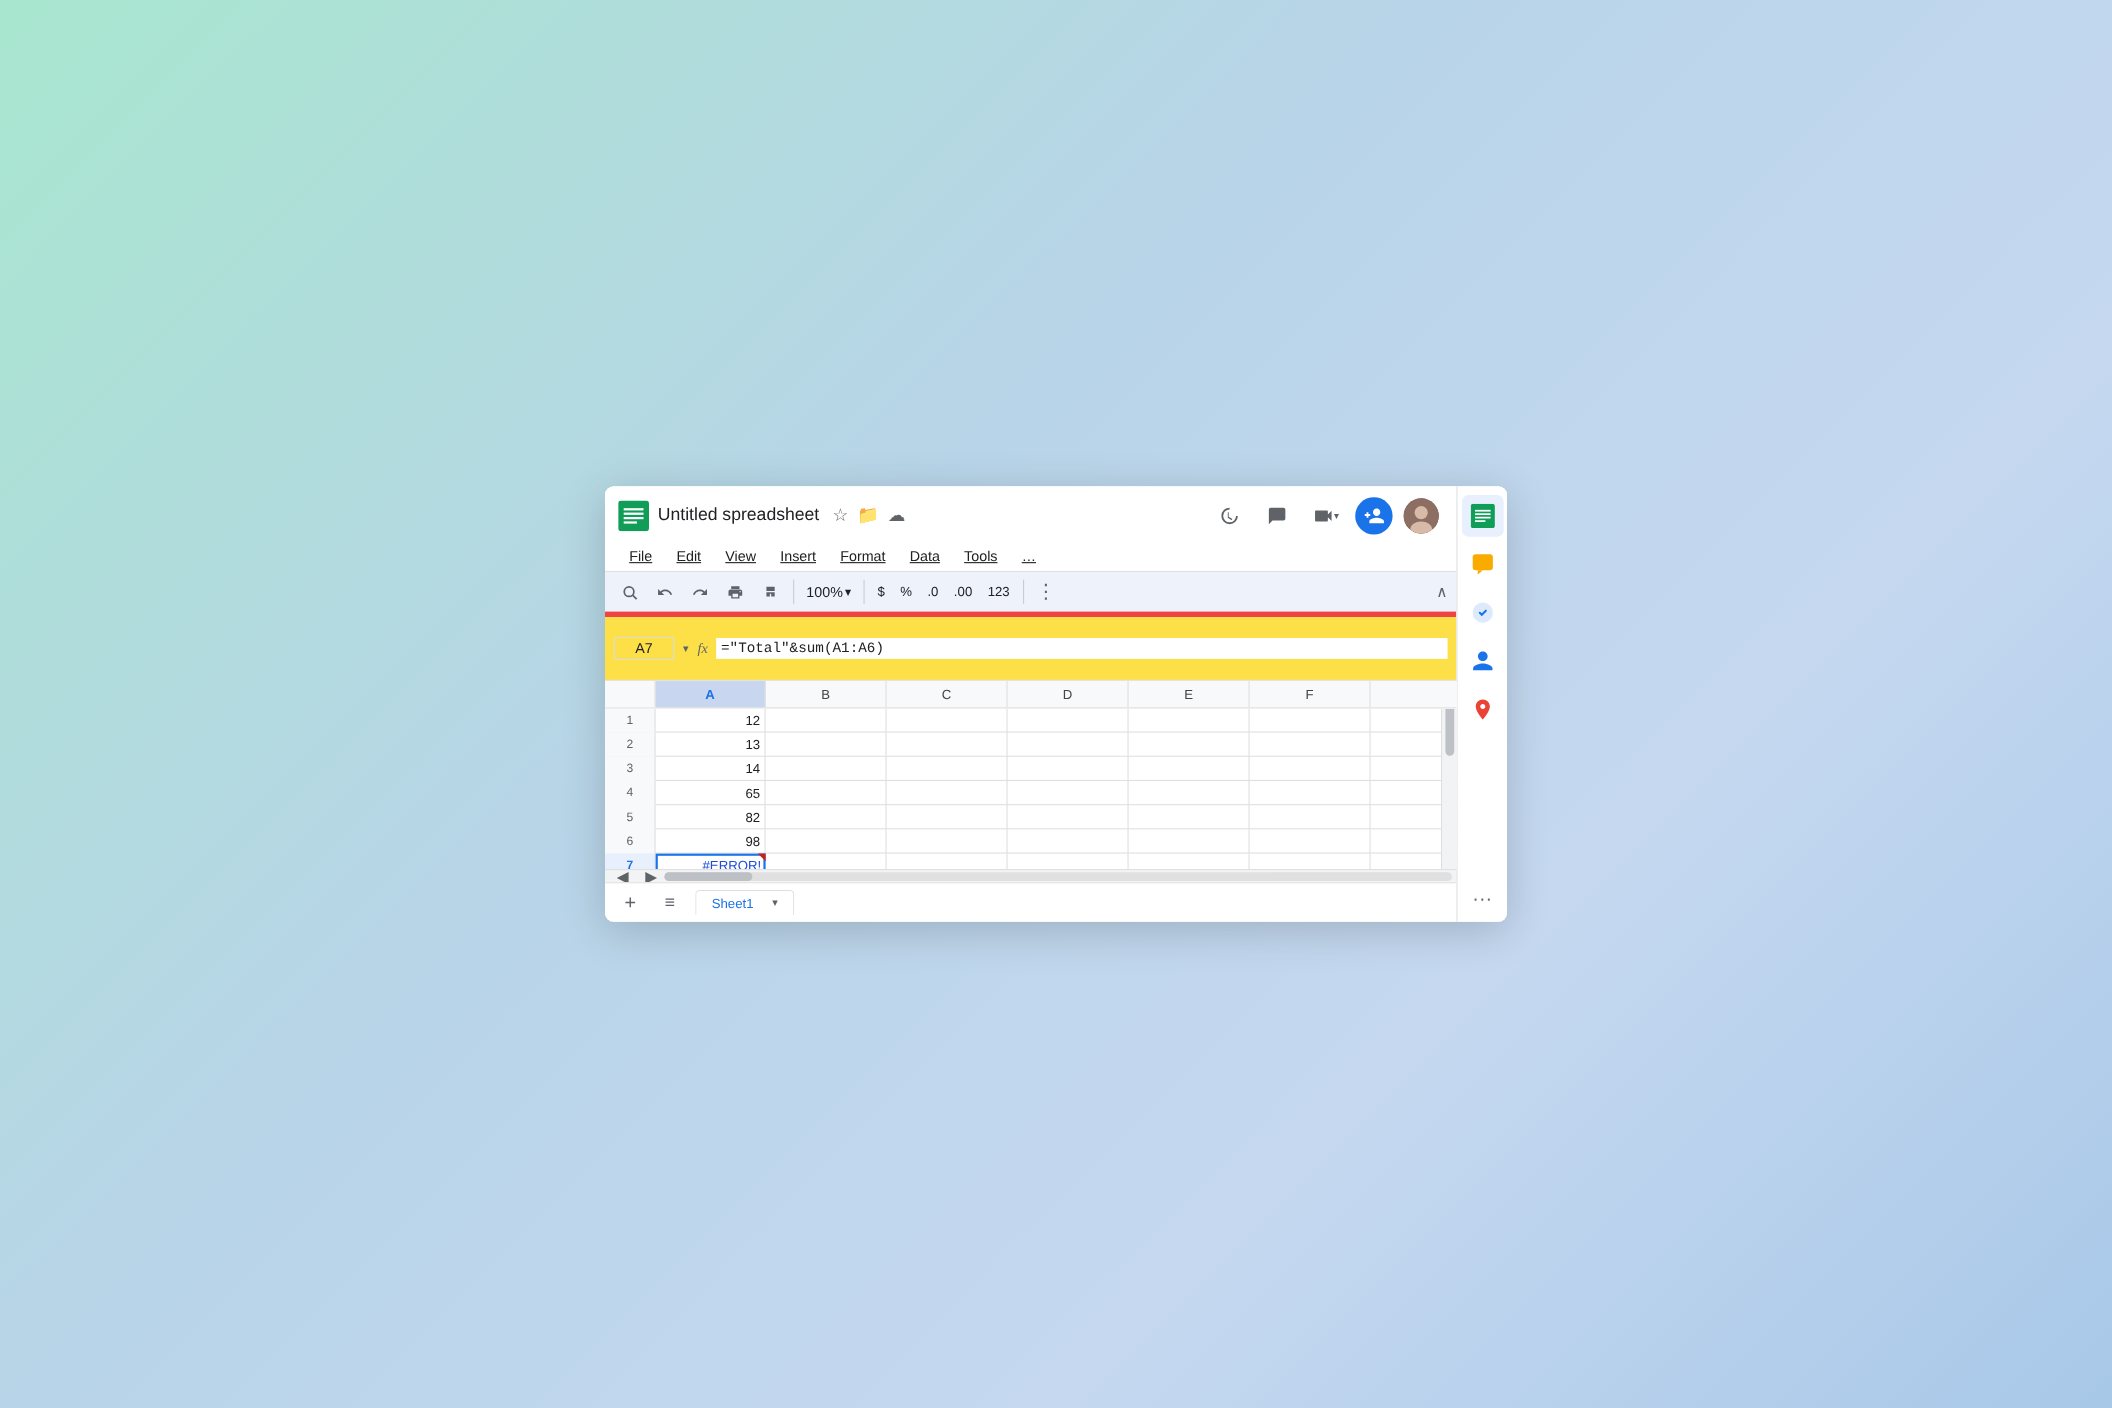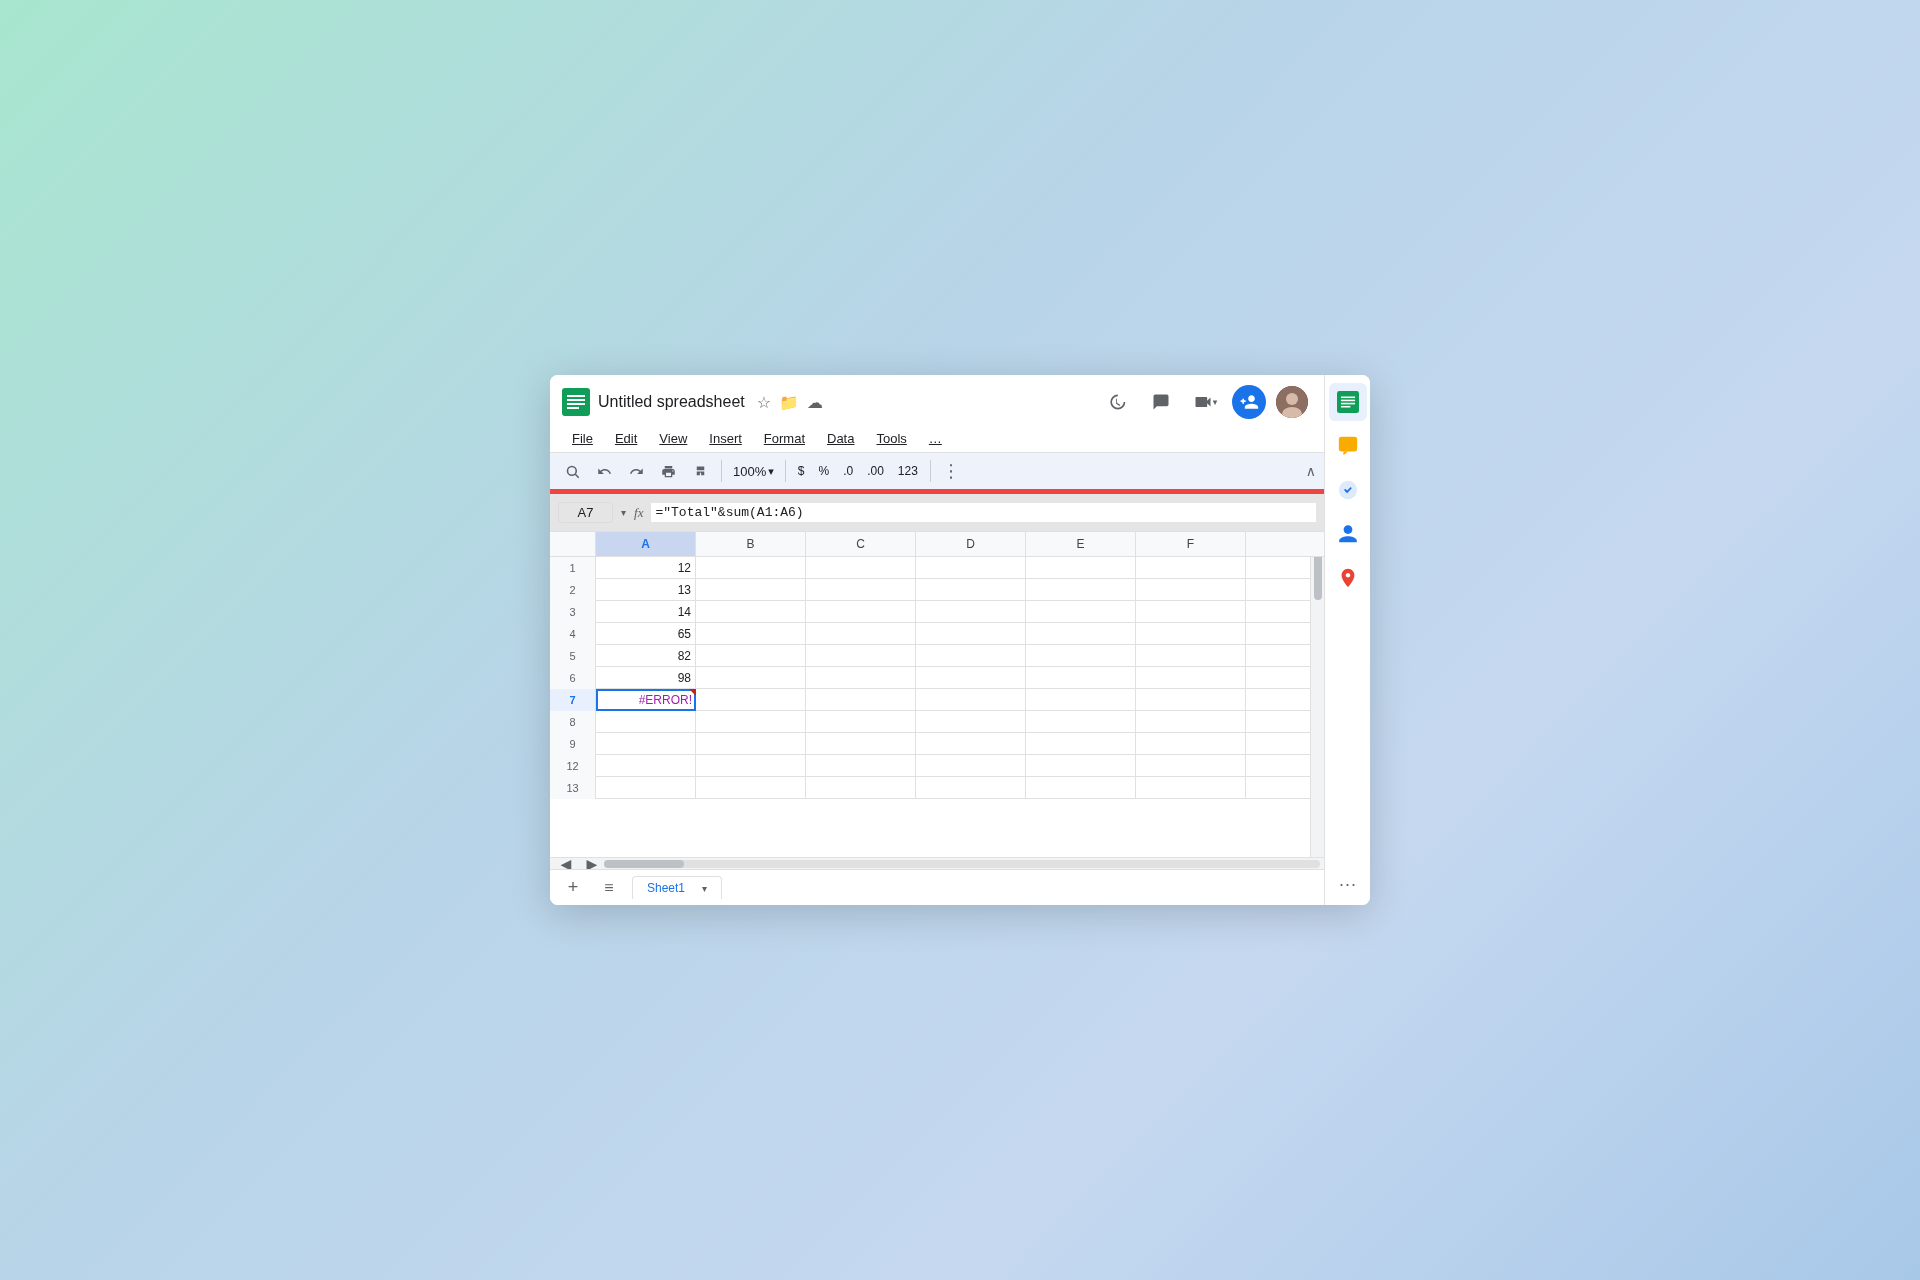--- a/index.html
+++ b/index.html
@@ -7,21 +7,21 @@
       width: 1920px;
       height: 1280px;
       background: linear-gradient(135deg, #a8e6cf 0%, #b8d4e8 40%, #c5d8f0 70%, #a8c8e8 100%);
       display: flex;
       align-items: center;
       justify-content: center;
       font-family: 'Arial', sans-serif;
     }
     .window {
       width: 820px;
-      height: 530px;
+      height: 396px;
       background: #fff;
       border-radius: 8px;
       box-shadow: 0 8px 40px rgba(0,0,0,0.18);
       display: flex;
       flex-direction: row;
       overflow: hidden;
     }
     .main-area {
       flex: 1;
       display: flex;
@@ -159,22 +159,22 @@
       cursor: pointer;
       padding: 0 4px;
     }
     .toolbar-right {
       margin-left: auto;
     }
     
     .formula-bar {
       display: flex;
       align-items: center;
-      padding: 8px 8px;
-      background: #e5e5e5;
+      padding: 18px 8px;
+      background: #fde047;
       border-bottom: 1px solid #e0e0e0;
       gap: 8px;
       min-height: 32px;
     }
     .cell-ref {
       min-width: 55px;
       font-size: 13px;
       color: #202124;
       border: 1px solid #dadce0;
       border-radius: 3px;
@@ -275,21 +275,21 @@
     .cell-e { width: 110px; }
     .cell-f { width: 110px; }
     .cell-selected {
       background: #e8f0fe;
       outline: 2px solid #1a73e8;
       outline-offset: -2px;
       z-index: 1;
     }
     .cell-error {
       background: #fff;
-      color: #a21caf;
+      color: #1d4ed8;
       font-weight: 500;
       border-right: none;
     }
     .error-triangle {
       position: absolute;
       top: 0;
       right: 0;
       width: 0;
       height: 0;
       border-left: 7px solid transparent;

